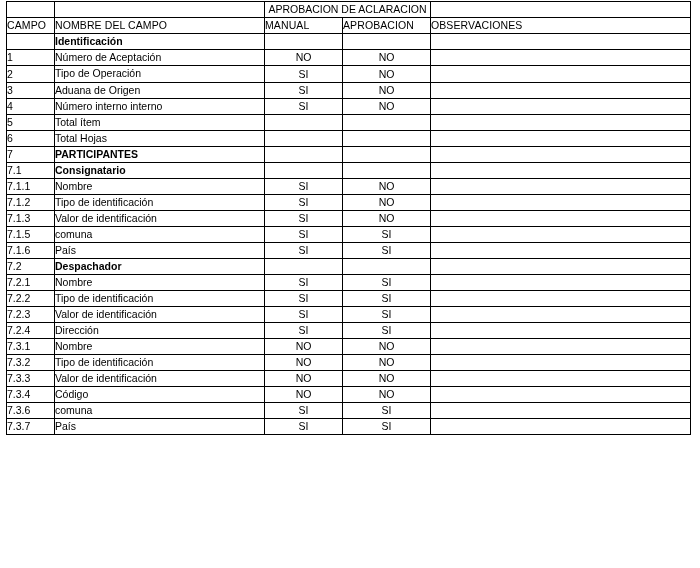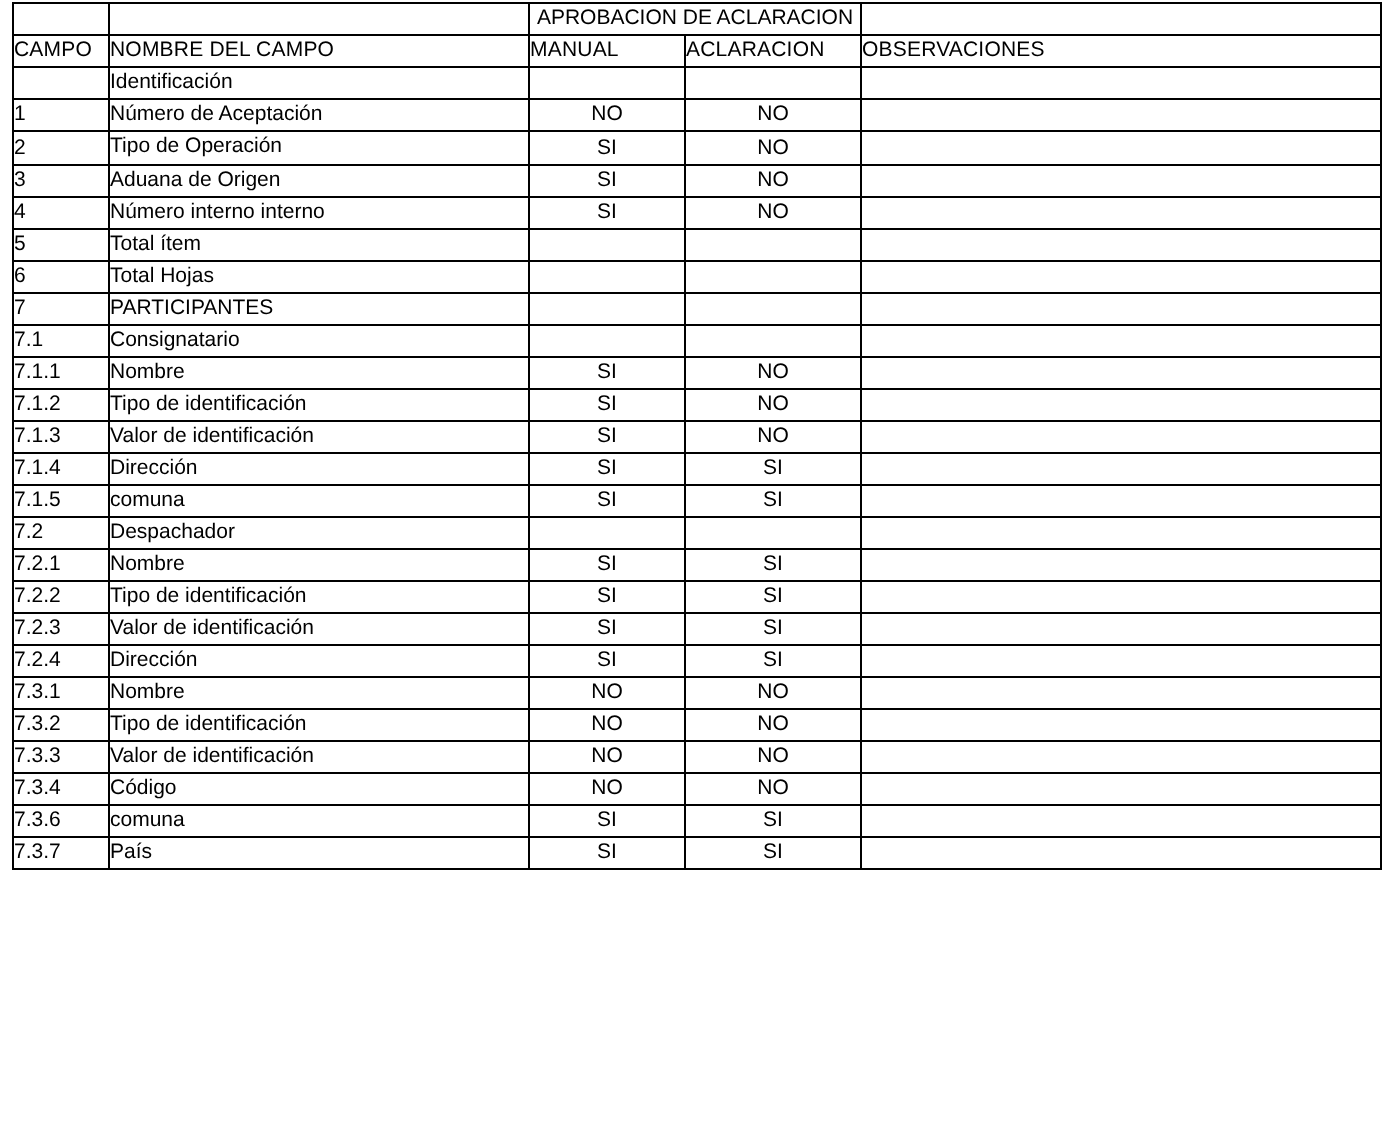--- a/index.html
+++ b/index.html
@@ -52,21 +52,21 @@
   .cell-campo {
     padding-left: 4px;
     text-align: left;
     font-size: 10.5px;
   }
   .cell-nombre {
     padding-left: 6px;
     text-align: left;
     font-size: 10.5px;
   }
-  .cell-nombre.bold { font-weight: normal; }
+  .cell-nombre.bold { font-weight: bold; }
   .cell-ctr {
     text-align: center;
     font-size: 10.5px;
   }
   .cell-obs { }
   .tall-row td { height: 72px; vertical-align: bottom; }
   .tall-row td.cell-nombre { padding-bottom: 1px; }
   .tall-row td.cell-ctr { vertical-align: bottom; padding-bottom: 1px; }
   
   .tophead td { border: none; height: 15px; }
@@ -92,21 +92,21 @@
       <tr class="tophead">
         <td class="no-border"></td>
         <td class="no-border"></td>
         <td class="span-box" colspan="2">APROBACION DE ACLARACION</td>
         <td class="no-border"></td>
       </tr>
       <tr>
         <td class="hdr-cell">CAMPO</td>
         <td class="hdr-cell">NOMBRE DEL CAMPO</td>
         <td class="hdr-cell">MANUAL</td>
-        <td class="hdr-cell">ACLARACION</td>
+        <td class="hdr-cell">APROBACION</td>
         <td class="hdr-cell">OBSERVACIONES</td>
       </tr>
     </tbody>
     <tbody id="rows-body">
         <tr>
           <td class="cell-campo"></td>
           <td class="cell-nombre bold">Identificación</td>
           <td class="cell-ctr"></td>
           <td class="cell-ctr"></td>
           <td class="cell-obs"></td>
@@ -182,29 +182,29 @@
           <td class="cell-obs"></td>
         </tr>
         <tr>
           <td class="cell-campo">7.1.3</td>
           <td class="cell-nombre">Valor de identificación</td>
           <td class="cell-ctr">SI</td>
           <td class="cell-ctr">NO</td>
           <td class="cell-obs"></td>
         </tr>
         <tr>
-          <td class="cell-campo">7.1.4</td>
-          <td class="cell-nombre">Dirección</td>
-          <td class="cell-ctr">SI</td>
-          <td class="cell-ctr">SI</td>
-          <td class="cell-obs"></td>
-        </tr>
-        <tr>
           <td class="cell-campo">7.1.5</td>
           <td class="cell-nombre">comuna</td>
+          <td class="cell-ctr">SI</td>
+          <td class="cell-ctr">SI</td>
+          <td class="cell-obs"></td>
+        </tr>
+        <tr>
+          <td class="cell-campo">7.1.6</td>
+          <td class="cell-nombre">País</td>
           <td class="cell-ctr">SI</td>
           <td class="cell-ctr">SI</td>
           <td class="cell-obs"></td>
         </tr>
         <tr>
           <td class="cell-campo">7.2</td>
           <td class="cell-nombre bold">Despachador</td>
           <td class="cell-ctr"></td>
           <td class="cell-ctr"></td>
           <td class="cell-obs"></td>

